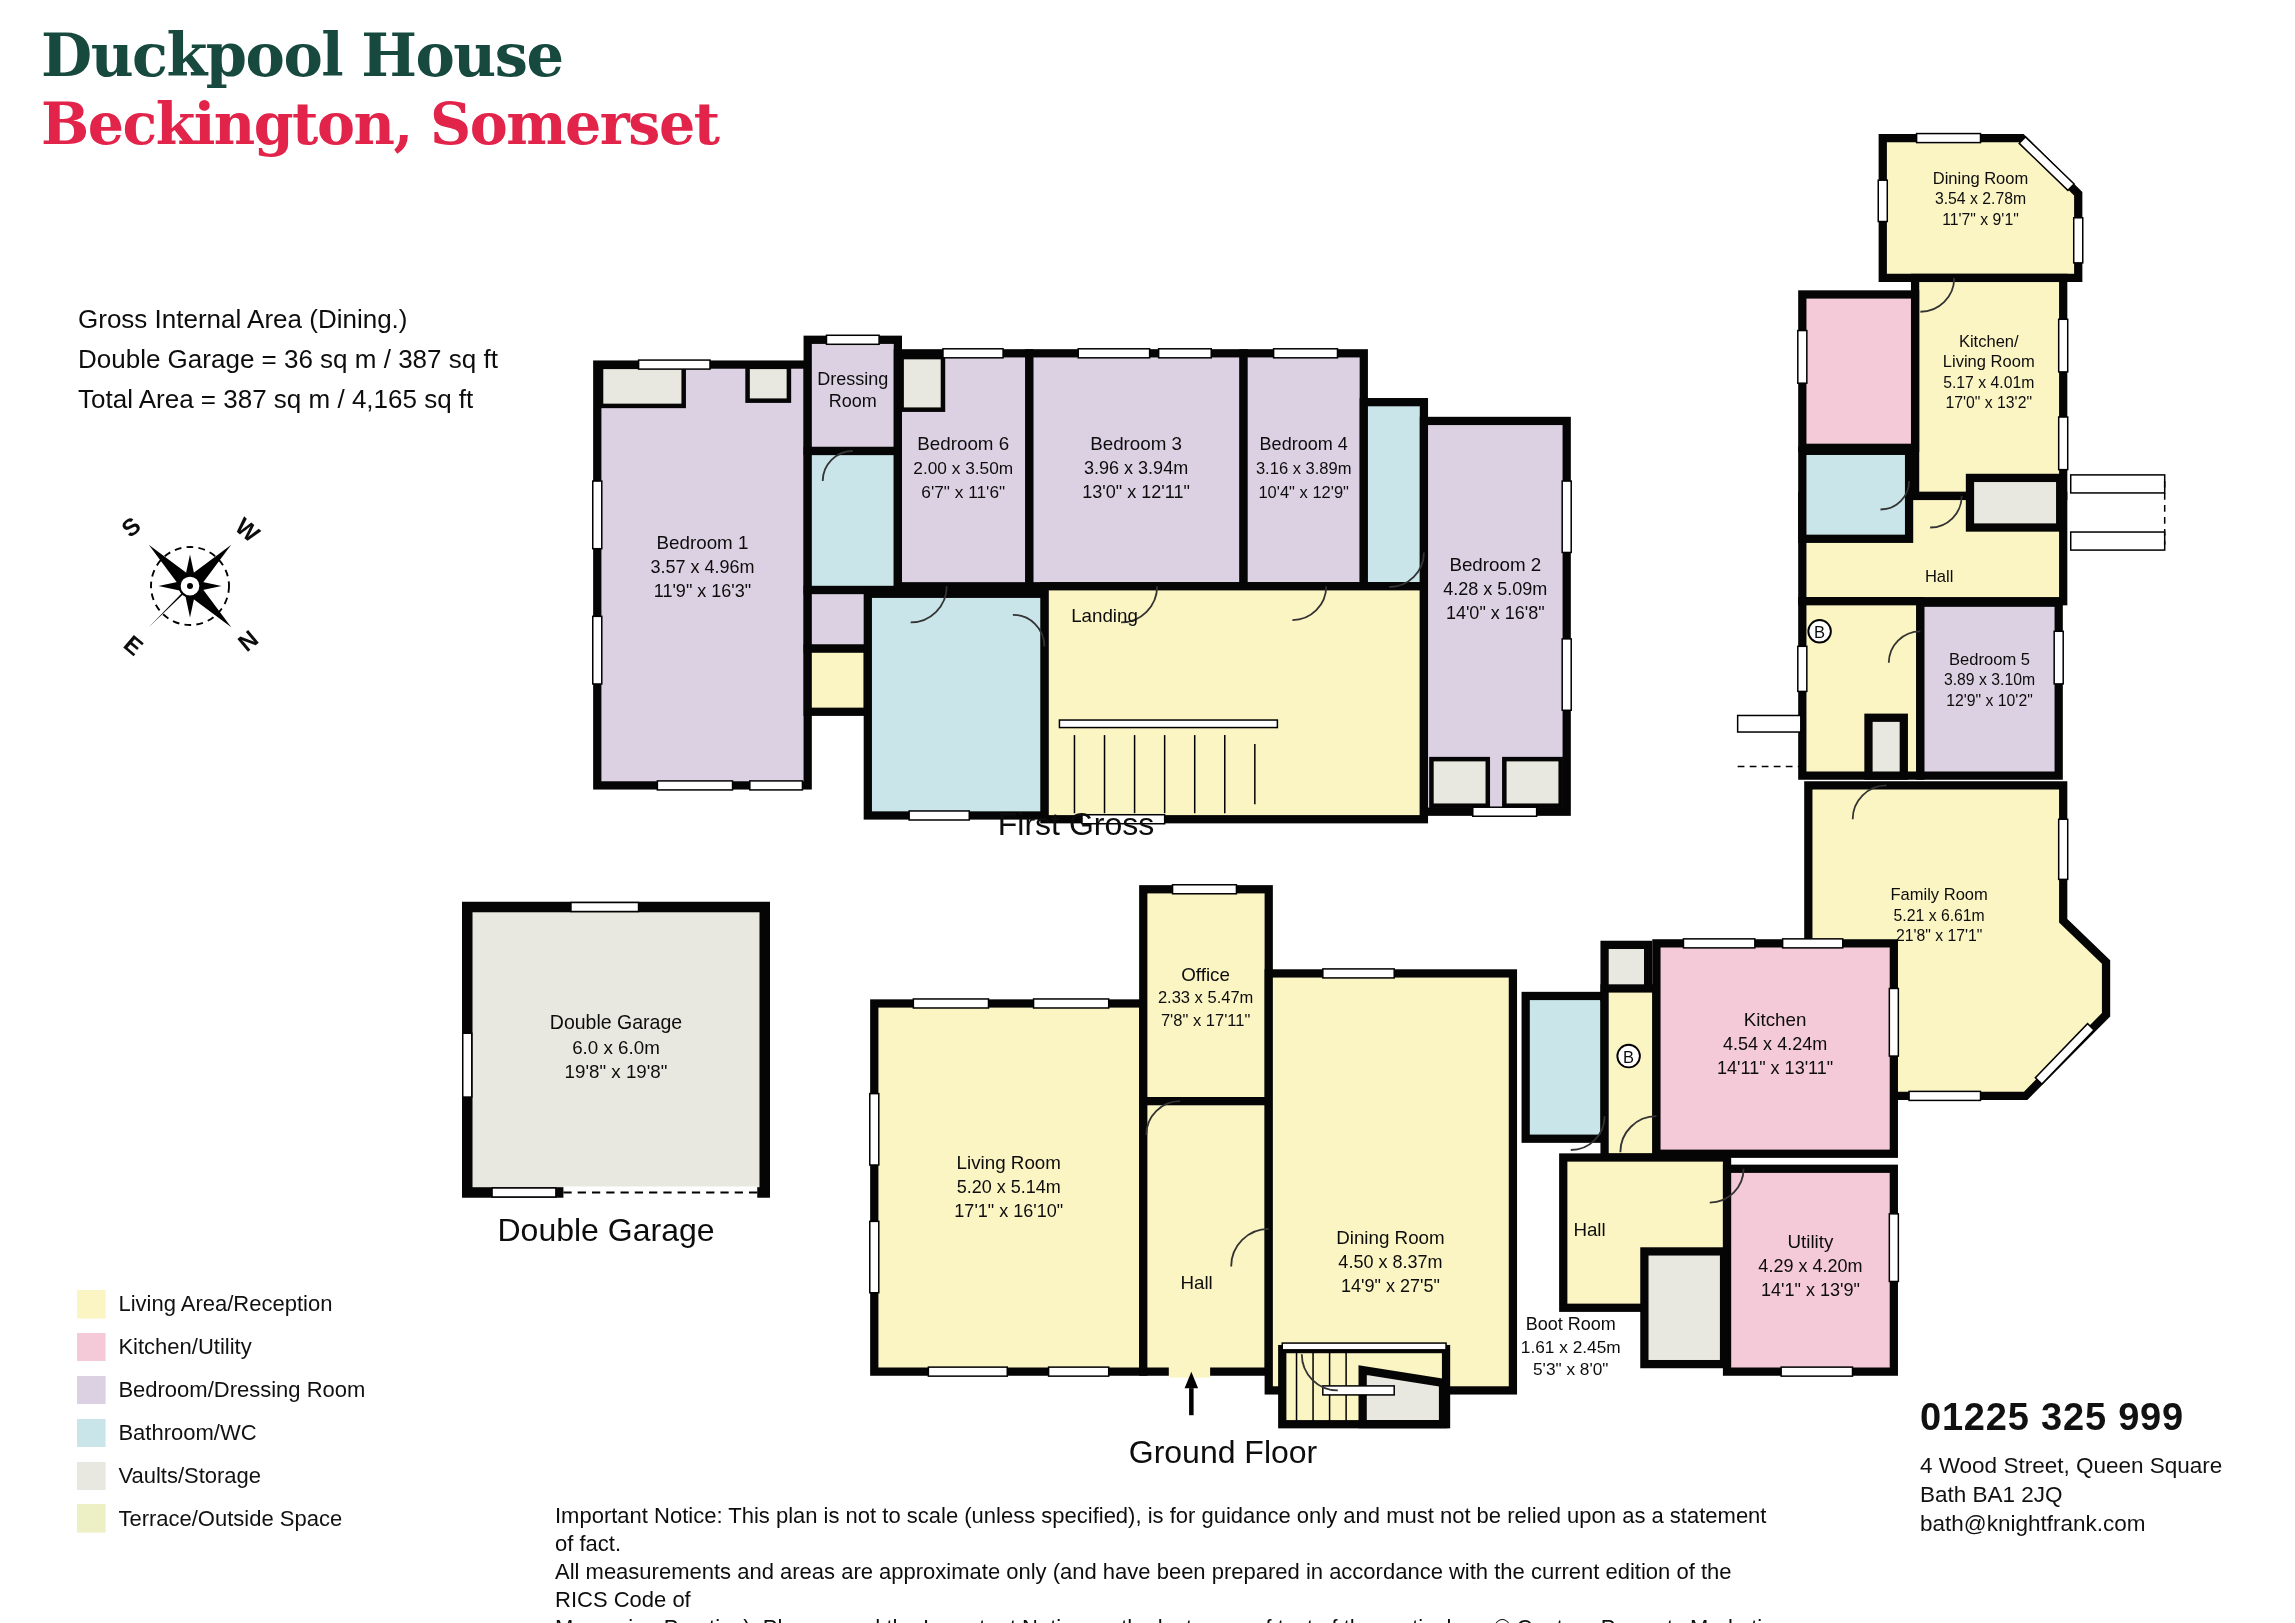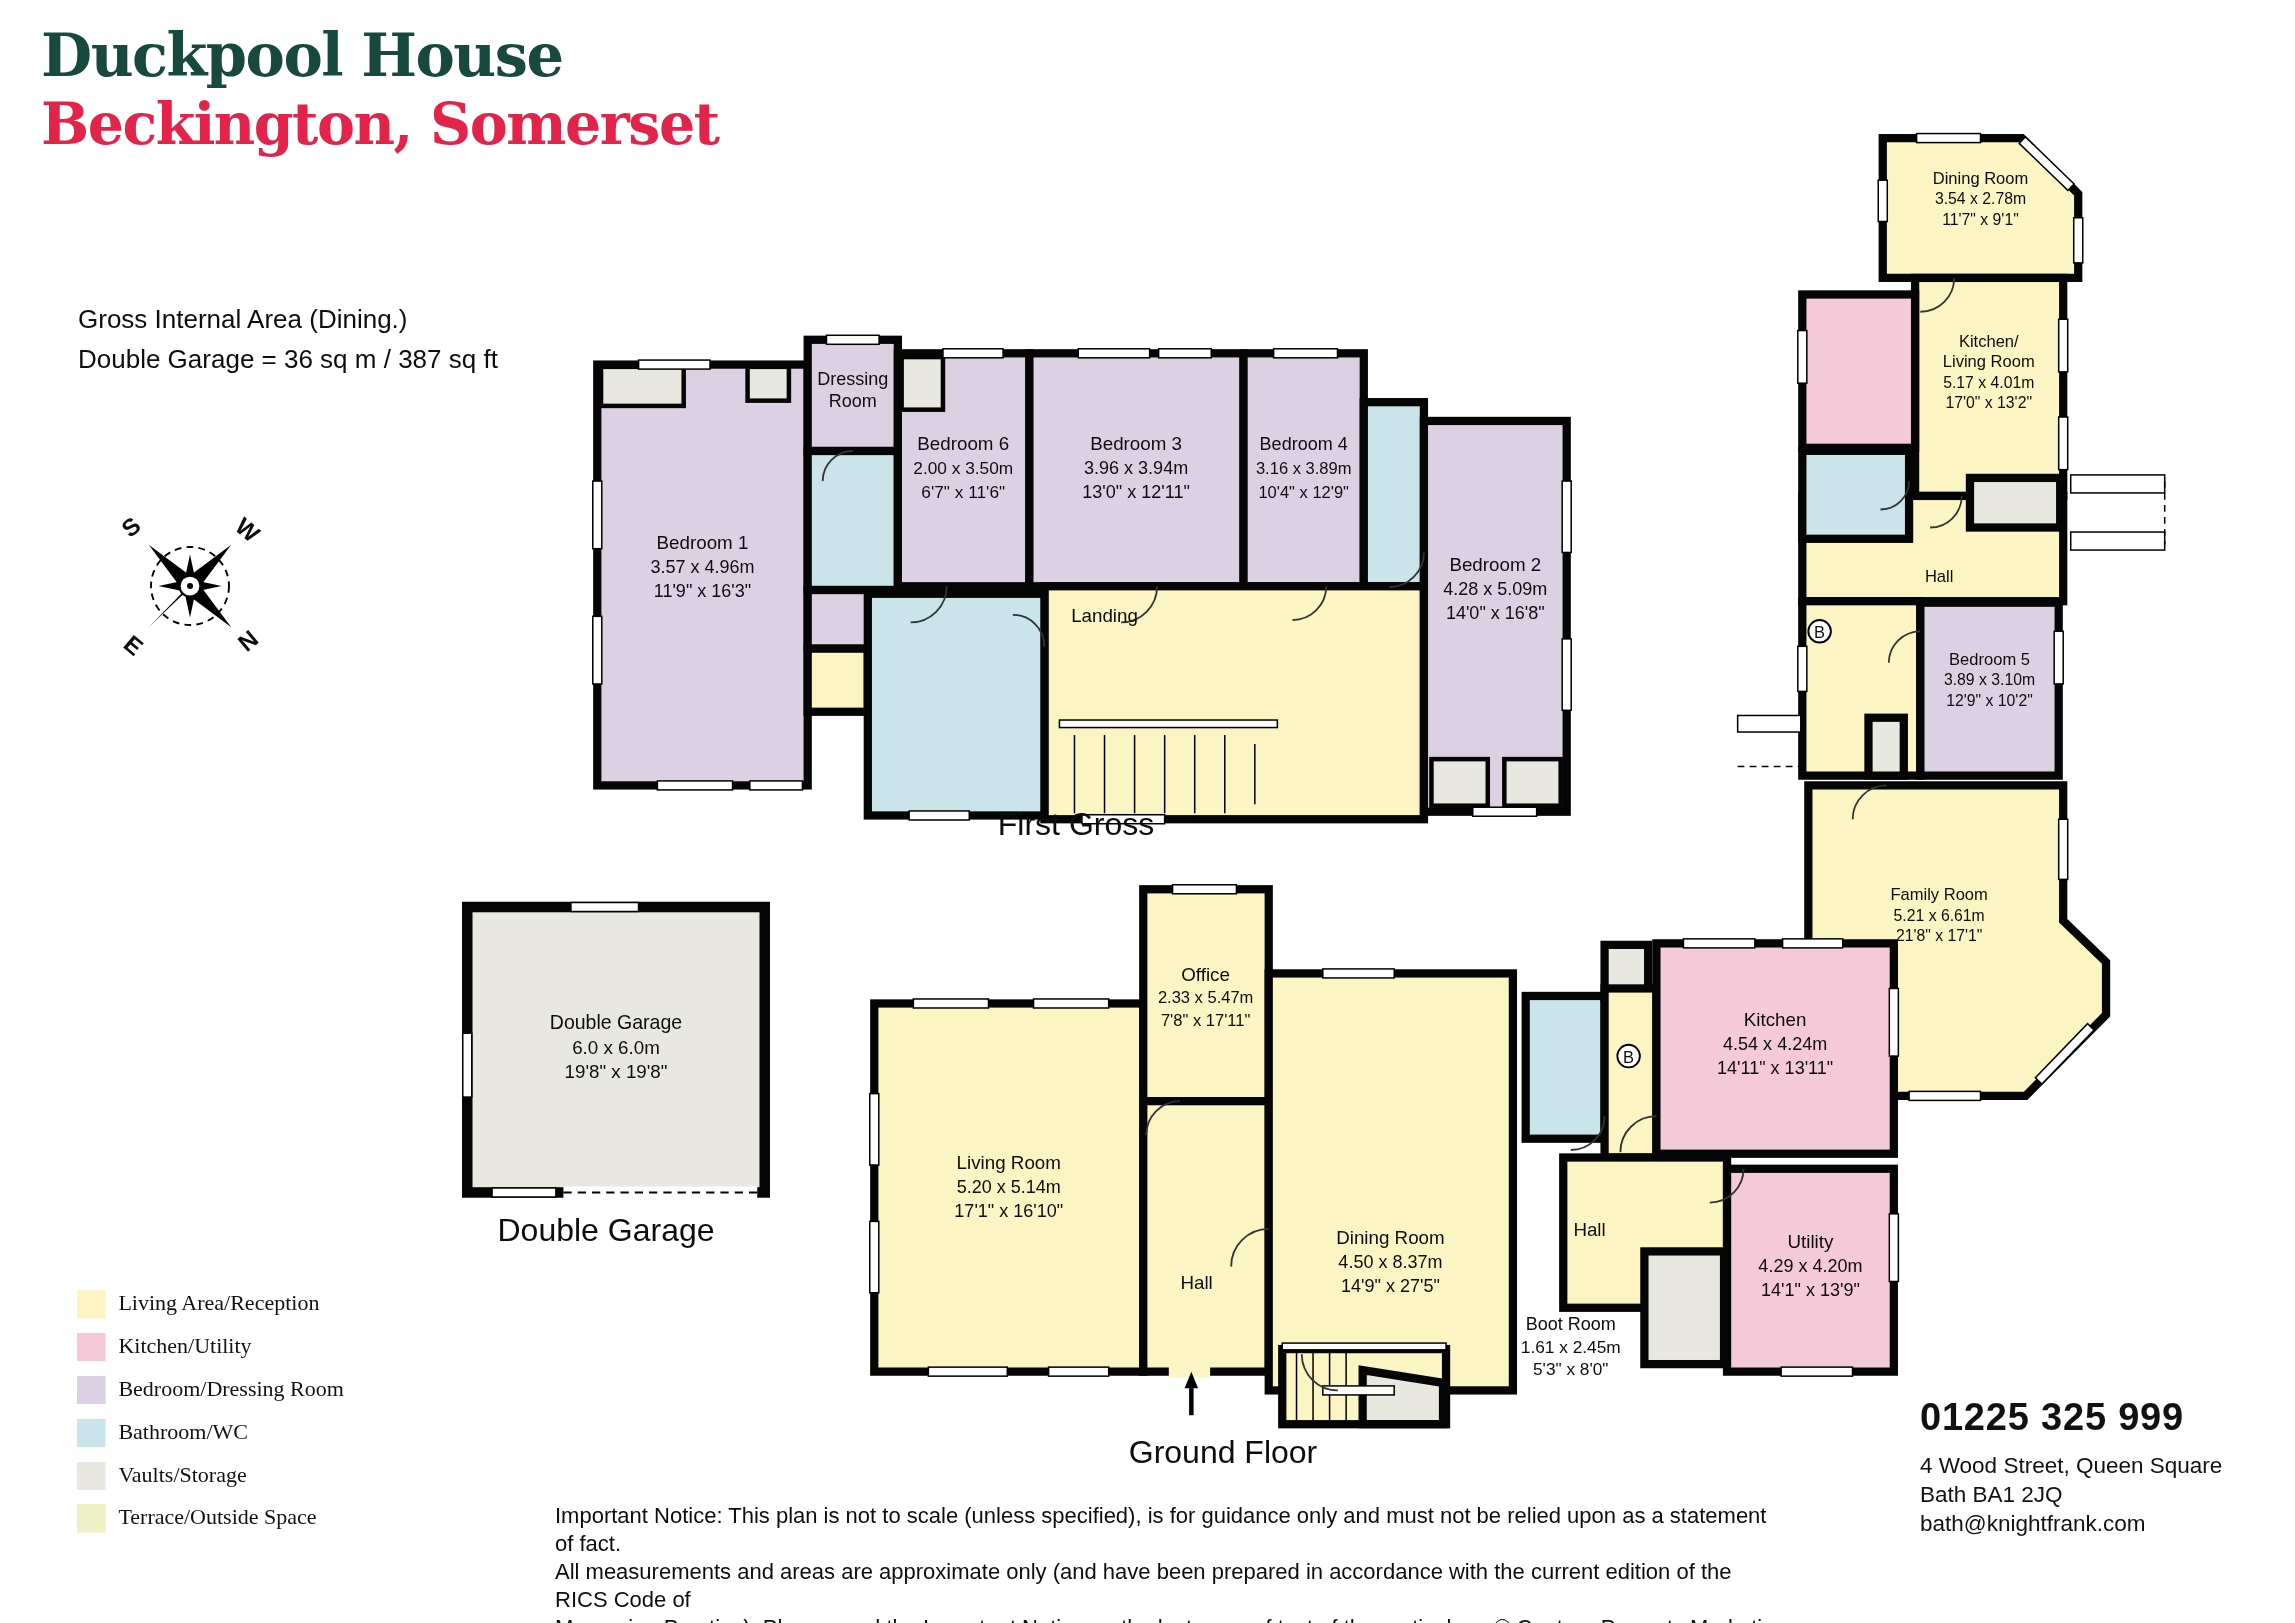--- a/index.html
+++ b/index.html
@@ -7,41 +7,42 @@
        font-family:"Liberation Sans",sans-serif;color:#111;}
   .abs{position:absolute;}
   .title{left:41px;top:21px;font-family:"DejaVu Serif",serif;font-weight:bold;
          font-size:59px;letter-spacing:-1.5px;color:#17493F;}
   .subtitle{left:41px;top:90px;font-family:"DejaVu Serif",serif;font-weight:bold;
          font-size:57px;letter-spacing:-1.5px;color:#E2234A;text-align:center;}
   .areas{left:78px;top:299px;font-size:26px;line-height:40px;color:#0d0d0d;}
   .plan{position:absolute;}
   .floor-caption{position:absolute;width:316px;text-align:center;font-size:32px;color:#0d0d0d;}
   .legend{left:77px;top:1290px;display:flex;flex-direction:column;gap:14.3px;}
-  .legend-row{display:flex;gap:12.8px;font-family:Liberation Serif, serif;}
+  .legend-row{display:flex;align-items:center;gap:12.8px;}
   .legend-row span{font-size:22px;}
   .notice{left:555px;top:1502px;width:1233px;font-size:22px;line-height:28px;color:#0d0d0d;}
   .contact{left:1920px;top:1396px;}
   .contact .phone{font-size:38px;font-weight:bold;letter-spacing:0.8px;}
   .contact .addr{margin-top:12px;font-size:22.5px;line-height:29px;}
   svg text{font-family:"Liberation Sans",sans-serif;fill:#0d0d0d;text-anchor:middle;}
   .rm{stroke:#050505;stroke-width:11;}
   .win{fill:#fff;stroke:#000;stroke-width:2;}
   .door{fill:none;stroke:#333;stroke-width:2.4;}
   .stair{stroke:#000;stroke-width:2;fill:none;}
 </style>
 </head>
 <body>
 
 <div class="abs title">Duckpool House</div>
 <div class="abs subtitle">Beckington, Somerset</div>
 
 <div class="abs areas">
   <div>Gross Internal Area (Dining.)</div>
   <div>Double Garage = 36 sq m / 387 sq ft</div>
+  <div>Total Area = 387 sq m /  4,165 sq ft</div>
 </div>
 
 <svg class="plan" style="left:100px;top:496px" width="180" height="180" viewBox="0 0 240 240">
   <circle cx="120" cy="120" r="52" fill="none" stroke="#000" stroke-width="2.5" stroke-dasharray="9 7"></circle>
   <g fill="#000">
     <polygon points="175,65 128,128 112,112"></polygon>
     <polygon points="175,175 128,112 112,128"></polygon>
     <polygon points="65,175 128,128 112,112" opacity="0"></polygon>
     <polygon points="65,175 112,128 128,112" opacity="0"></polygon>
     <polygon points="65,175 113,129 127,111"></polygon>

